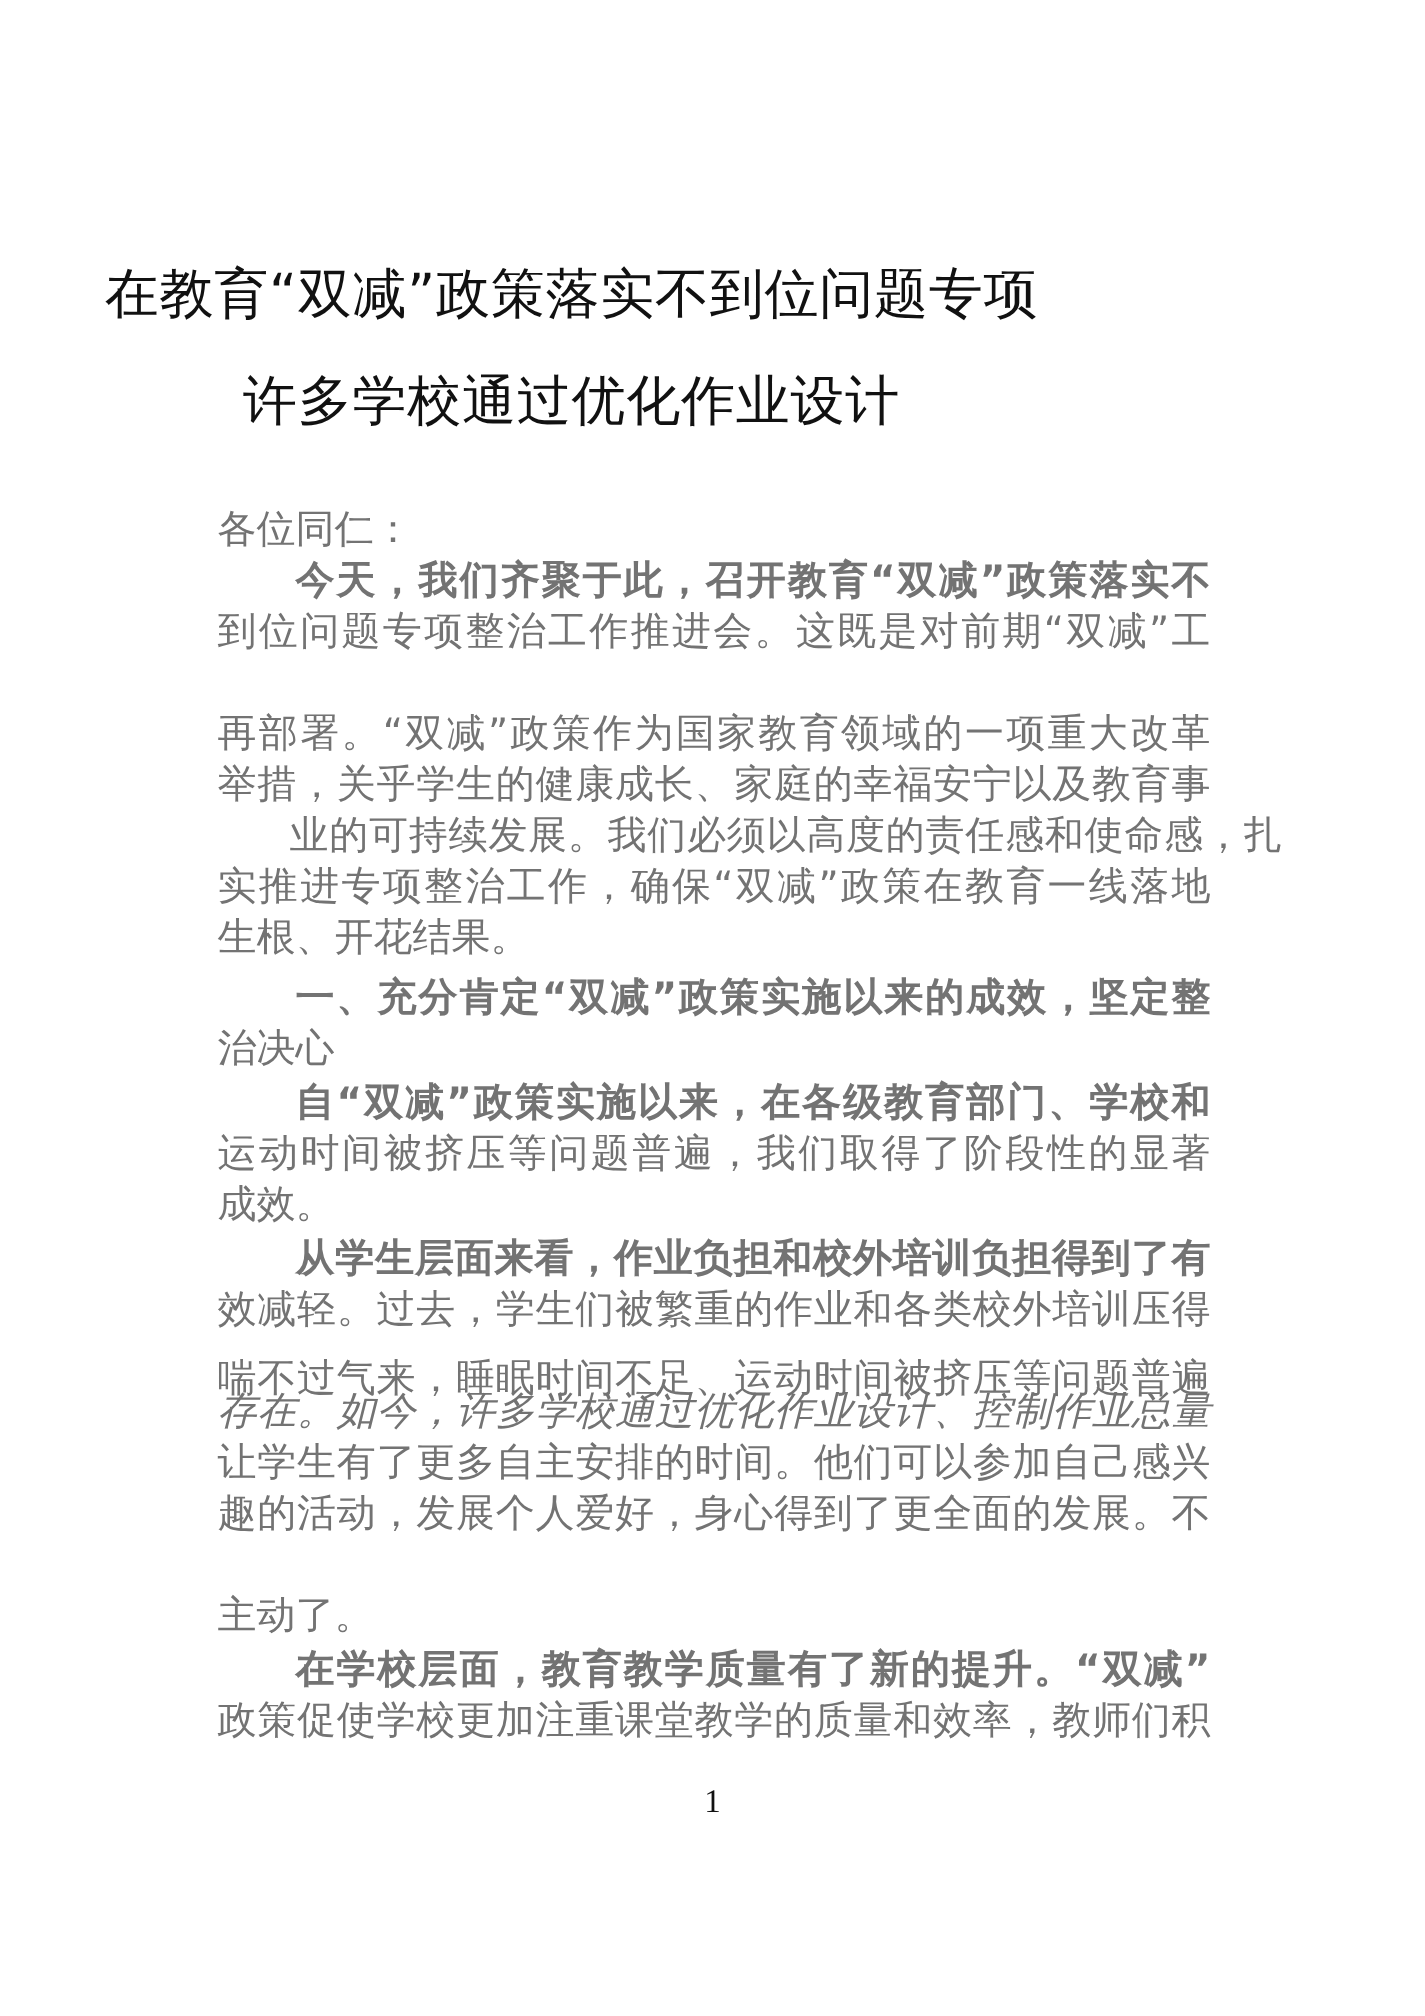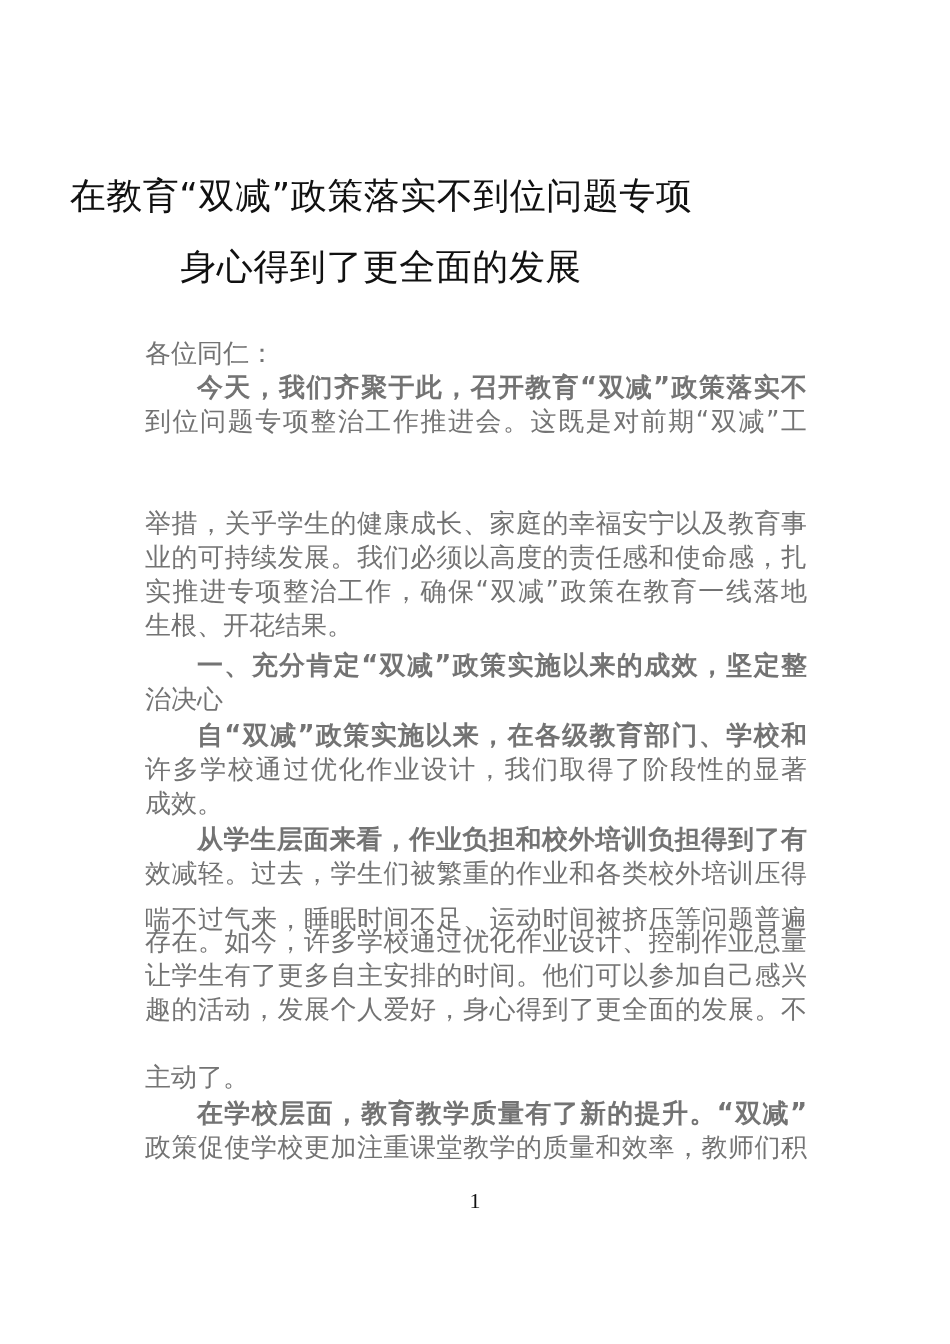--- a/index.html
+++ b/index.html
@@ -21,42 +21,43 @@
     .page-number {
       position: absolute; left: 0; width: 950px; top: 1188px; text-align: center;
       font-family: "Liberation Serif", "DejaVu Serif", serif; font-size: 22px; color: #111;
     }
   </style>
 </head>
 <body>
 
 <div class="page">
   <div class="title-line" style="top:172px;">在教育“双减”政策落实不到位问题专项</div>
-  <div class="title-line" style="top:243px;">身心得到了更全面的发展</div>
+  <div class="title-line" style="top:243px;">许多学校通过优化作业设计</div>
 
   <div class="line last" style="top:336px;">各位同仁：</div>
 
   <div class="line indent" style="top:370px;">今天，我们齐聚于此，召开教育“双减”政策落实不</div>
   <div class="line" style="top:404px;">到位问题专项整治工作推进会。这既是对前期“双减”工</div>
+  <div class="line" style="top:472px;">再部署。“双减”政策作为国家教育领域的一项重大改革</div>
   <div class="line" style="top:506px;">举措，关乎学生的健康成长、家庭的幸福安宁以及教育事</div>
-  <div class="line" style="top:540px;">业的可持续发展。我们必须以高度的责任感和使命感，扎</div>
+  <div class="line" style="top:540px;margin-left:48px;">业的可持续发展。我们必须以高度的责任感和使命感，扎</div>
   <div class="line" style="top:574px;">实推进专项整治工作，确保“双减”政策在教育一线落地</div>
   <div class="line last" style="top:608px;">生根、开花结果。</div>
 
   <div class="line indent" style="top:648px;">一、充分肯定“双减”政策实施以来的成效，坚定整</div>
   <div class="line last" style="top:682px;">治决心</div>
 
   <div class="line indent" style="top:718px;">自“双减”政策实施以来，在各级教育部门、学校和</div>
-  <div class="line" style="top:752px;">许多学校通过优化作业设计，我们取得了阶段性的显著</div>
+  <div class="line" style="top:752px;">运动时间被挤压等问题普遍，我们取得了阶段性的显著</div>
   <div class="line last" style="top:786px;">成效。</div>
 
   <div class="line indent" style="top:822px;">从学生层面来看，作业负担和校外培训负担得到了有</div>
   <div class="line" style="top:856px;">效减轻。过去，学生们被繁重的作业和各类校外培训压得</div>
   <div class="line" style="top:890px;margin-top:12px;">喘不过气来，睡眠时间不足、运动时间被挤压等问题普遍</div>
-  <div class="line" style="top:924px;">存在。如今，许多学校通过优化作业设计、控制作业总量</div>
+  <div class="line" style="top:924px;font-style:italic;">存在。如今，许多学校通过优化作业设计、控制作业总量</div>
   <div class="line" style="top:958px;">让学生有了更多自主安排的时间。他们可以参加自己感兴</div>
   <div class="line" style="top:992px;">趣的活动，发展个人爱好，身心得到了更全面的发展。不</div>
   <div class="line last" style="top:1060px;">主动了。</div>
 
   <div class="line indent" style="top:1096px;">在学校层面，教育教学质量有了新的提升。“双减”</div>
   <div class="line" style="top:1130px;">政策促使学校更加注重课堂教学的质量和效率，教师们积</div>
 
   <div class="page-number">1</div>
 </div>
 

